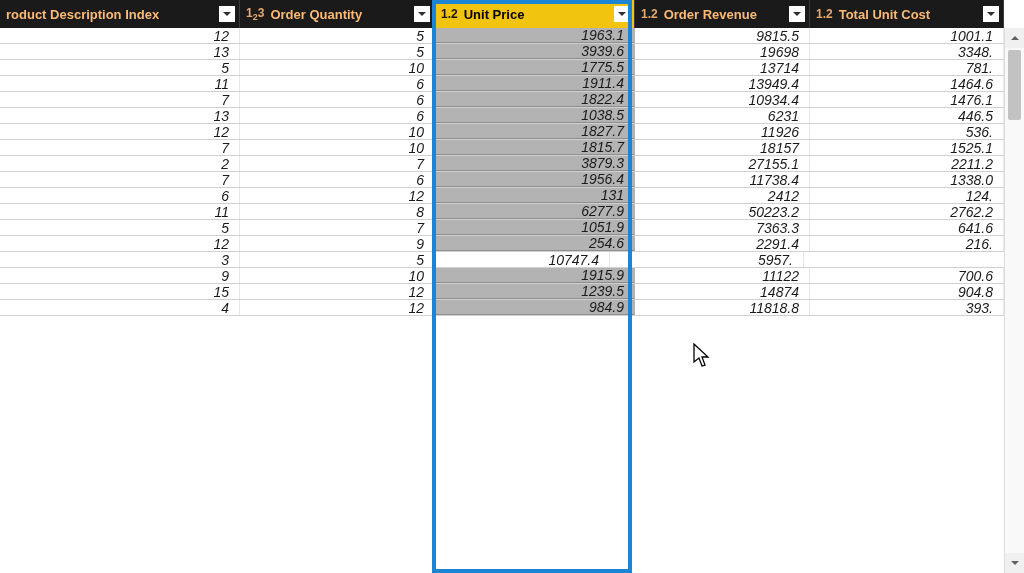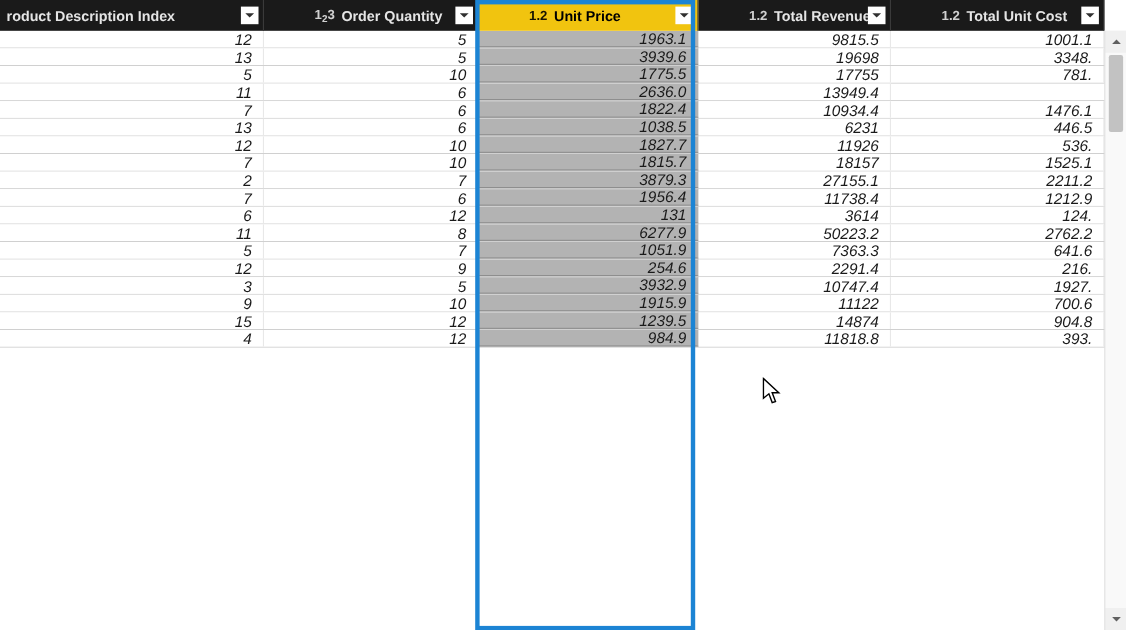--- a/index.html
+++ b/index.html
@@ -20,42 +20,41 @@
     background: #ffffff;
   }
   .header-row {
     display: flex;
     height: 28px;
     width: 100%;
   }
   .header-cell {
     position: relative;
     background: #1a1a1a;
-    color: #e5e5e5;
+    color: #fdba74;
     display: flex;
     align-items: center;
     font-size: 13px;
     font-weight: 600;
     border-right: 1px solid #3a3a3a;
     box-sizing: border-box;
     padding-left: 6px;
     padding-right: 24px;
     overflow: hidden;
     white-space: nowrap;
   }
   .header-cell.selected {
     background: #f1c40f;
     color: #000000;
   }
   .type-icon {
     font-size: 12px;
     font-weight: bold;
     margin-right: 6px;
     opacity: 0.9;
-    margin-left: 40px;
   }
   .type-icon .sub {
     font-size: 9px;
     vertical-align: sub;
   }
   .dropdown {
     position: absolute;
     right: 4px;
     top: 50%;
     transform: translateY(-50%);
@@ -184,21 +183,21 @@
         <span class="type-icon">1.2</span>
         <span>Unit Price</span>
         <span class="dropdown">
           <svg width="10" height="10" viewBox="0 0 10 10">
             <path d="M1 3 L5 7 L9 3 Z" fill="#303030"></path>
           </svg>
         </span>
       </div>
       <div class="header-cell col3">
         <span class="type-icon">1.2</span>
-        <span>Total Revenue</span>
+        <span>Order Revenue</span>
         <span class="dropdown">
           <svg width="10" height="10" viewBox="0 0 10 10">
             <path d="M1 3 L5 7 L9 3 Z" fill="#303030"></path>
           </svg>
         </span>
       </div>
       <div class="header-cell col4">
         <span class="type-icon">1.2</span>
         <span>Total Unit Cost</span>
         <span class="dropdown">
@@ -220,28 +219,29 @@
         <div class="data-cell col0">13</div>
         <div class="data-cell col1">5</div>
         <div class="data-cell col2 selcol">3939.6</div>
         <div class="data-cell col3">19698</div>
         <div class="data-cell col4">3348.</div>
       </div>
       <div class="data-row">
         <div class="data-cell col0">5</div>
         <div class="data-cell col1">10</div>
         <div class="data-cell col2 selcol">1775.5</div>
-        <div class="data-cell col3">17755</div>
+        <div class="data-cell col3">13714</div>
         <div class="data-cell col4">781.</div>
       </div>
       <div class="data-row">
         <div class="data-cell col0">11</div>
         <div class="data-cell col1">6</div>
-        <div class="data-cell col2 selcol">2636.0</div>
+        <div class="data-cell col2 selcol">1911.4</div>
         <div class="data-cell col3">13949.4</div>
+        <div class="data-cell col4">1464.6</div>
       </div>
       <div class="data-row">
         <div class="data-cell col0">7</div>
         <div class="data-cell col1">6</div>
         <div class="data-cell col2 selcol">1822.4</div>
         <div class="data-cell col3">10934.4</div>
         <div class="data-cell col4">1476.1</div>
       </div>
       <div class="data-row">
         <div class="data-cell col0">13</div>
@@ -269,27 +269,27 @@
         <div class="data-cell col1">7</div>
         <div class="data-cell col2 selcol">3879.3</div>
         <div class="data-cell col3">27155.1</div>
         <div class="data-cell col4">2211.2</div>
       </div>
       <div class="data-row">
         <div class="data-cell col0">7</div>
         <div class="data-cell col1">6</div>
         <div class="data-cell col2 selcol">1956.4</div>
         <div class="data-cell col3">11738.4</div>
-        <div class="data-cell col4">1212.9</div>
+        <div class="data-cell col4">1338.0</div>
       </div>
       <div class="data-row">
         <div class="data-cell col0">6</div>
         <div class="data-cell col1">12</div>
         <div class="data-cell col2 selcol">131</div>
-        <div class="data-cell col3">3614</div>
+        <div class="data-cell col3">2412</div>
         <div class="data-cell col4">124.</div>
       </div>
       <div class="data-row">
         <div class="data-cell col0">11</div>
         <div class="data-cell col1">8</div>
         <div class="data-cell col2 selcol">6277.9</div>
         <div class="data-cell col3">50223.2</div>
         <div class="data-cell col4">2762.2</div>
       </div>
       <div class="data-row">
@@ -302,23 +302,22 @@
       <div class="data-row">
         <div class="data-cell col0">12</div>
         <div class="data-cell col1">9</div>
         <div class="data-cell col2 selcol">254.6</div>
         <div class="data-cell col3">2291.4</div>
         <div class="data-cell col4">216.</div>
       </div>
       <div class="data-row">
         <div class="data-cell col0">3</div>
         <div class="data-cell col1">5</div>
-        <div class="data-cell col2 selcol">3932.9</div>
         <div class="data-cell col3">10747.4</div>
-        <div class="data-cell col4">1927.</div>
+        <div class="data-cell col4">5957.</div>
       </div>
       <div class="data-row">
         <div class="data-cell col0">9</div>
         <div class="data-cell col1">10</div>
         <div class="data-cell col2 selcol">1915.9</div>
         <div class="data-cell col3">11122</div>
         <div class="data-cell col4">700.6</div>
       </div>
       <div class="data-row">
         <div class="data-cell col0">15</div>

